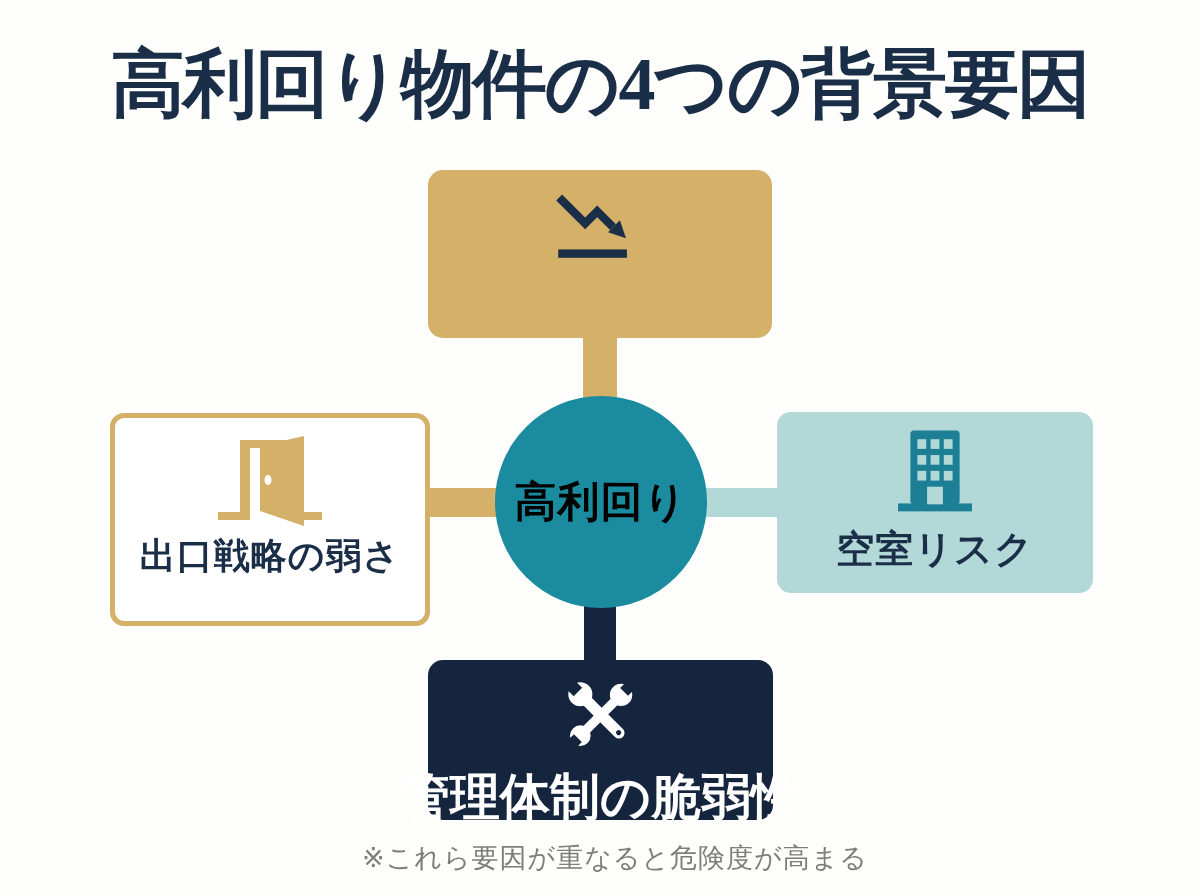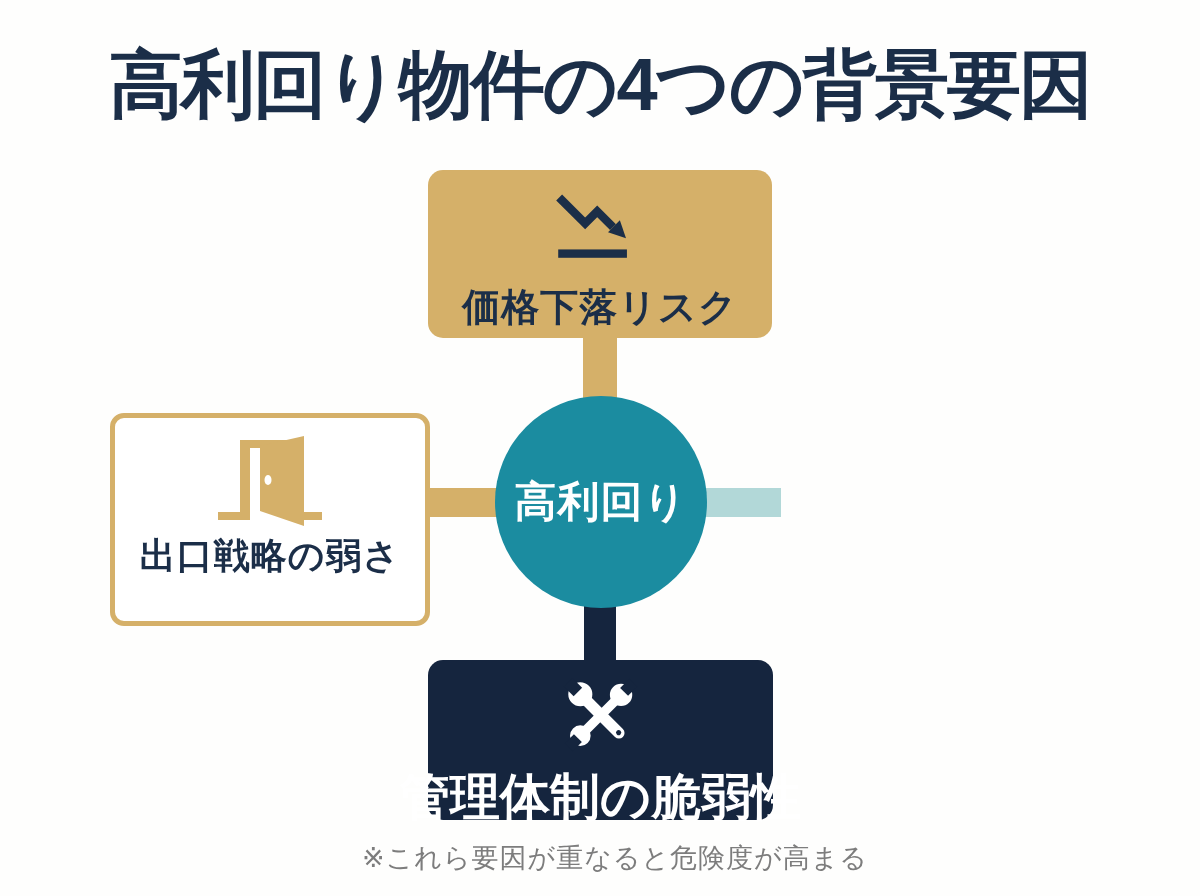--- a/index.html
+++ b/index.html
@@ -14,20 +14,21 @@
     font-family:"Liberation Sans","DejaVu Sans",sans-serif;
     position:relative;overflow:hidden;
   }
   .canvas{position:absolute;inset:0;}
 
   .page-title{
     position:absolute;top:44px;left:0;width:1200px;
     text-align:center;font-size:74px;font-weight:900;
     letter-spacing:-2px;color:var(--title-navy);line-height:1.1;
     white-space:nowrap;
+    font-family:Liberation Serif, serif;
   }
 
   
   .connector{position:absolute;}
   .connector.top{left:583px;top:334px;width:34px;height:66px;background:var(--gold);}
   .connector.bottom{left:584px;top:600px;width:32px;height:64px;background:var(--navy-box);}
   .connector.left{left:426px;top:488px;width:74px;height:29px;background:var(--gold);}
   .connector.right{left:703px;top:488px;width:78px;height:29px;background:var(--lightblue);}
 
   
@@ -56,21 +57,21 @@
   .node.bottom .icon{margin-top:12px;}
   .node.bottom .label{font-size:50px;color:#ffffff;margin-top:6px;letter-spacing:0;}
 
   
   .center-circle{
     position:absolute;left:495px;top:396px;width:212px;height:212px;
     border-radius:50%;background:var(--teal);
     display:flex;align-items:center;justify-content:center;
   }
   .center-circle .label{
-    color:#ffffff;font-size:42px;font-weight:bold;white-space:nowrap;
+    color:#000000;font-size:42px;font-weight:bold;white-space:nowrap;
     letter-spacing:1px;
   }
 
   .footnote{
     position:absolute;top:840px;left:0;width:1200px;text-align:center;
     font-size:27px;color:var(--footnote-gray);font-weight:500;
     letter-spacing:1px;white-space:nowrap;padding-left:30px;
   }
 </style>
 </head>
@@ -86,38 +87,60 @@
   <div class="connector right"></div>
 
   <div class="node top">
     <span class="icon">
       <svg width="96" height="78" viewBox="0 0 100 84">
         <polyline points="6,8 34,36 47,23 64,40" fill="none" style="stroke:var(--text-navy)" stroke-width="9"></polyline>
         <polygon points="78,52 71.4,32.6 58.6,45.4" style="fill:var(--text-navy)"></polygon>
         <rect x="5" y="64" width="74" height="9" style="fill:var(--text-navy)"></rect>
       </svg>
     </span>
-    <span class="label">価格下落リスク</span>
   </div>
 
   <div class="node left">
     <span class="icon">
       <svg width="104" height="104" viewBox="0 0 104 104">
         <g style="fill:var(--gold)">
           <rect x="0" y="86" width="28" height="8"></rect>
           <rect x="78" y="86" width="26" height="8"></rect>
           <path d="M22,94 L22,14 L86,14 L86,22 L32,22 L32,94 Z"></path>
           <path d="M42,20 L86,10 L86,100 L42,85 Z"></path>
         </g>
         <ellipse cx="50" cy="54" rx="3.5" ry="5" style="fill:var(--white)"></ellipse>
       </svg>
     </span>
     <span class="label">出口戦略の弱さ</span>
   </div>
 
+  <div class="node right">
+    <span class="icon">
+      <svg width="88" height="92" viewBox="0 0 100 100">
+        <g style="fill:var(--teal-dark)">
+          <rect x="8" y="88" width="84" height="9"></rect>
+          <rect x="22" y="5" width="56" height="84" rx="4"></rect>
+        </g>
+        <g style="fill:var(--lightblue)">
+          <rect x="30" y="15" width="10" height="11"></rect>
+            <rect x="45" y="15" width="10" height="11"></rect>
+            <rect x="60" y="15" width="10" height="11"></rect>
+          <rect x="30" y="33" width="10" height="11"></rect>
+            <rect x="45" y="33" width="10" height="11"></rect>
+            <rect x="60" y="33" width="10" height="11"></rect>
+          <rect x="30" y="51" width="10" height="11"></rect>
+            <rect x="45" y="51" width="10" height="11"></rect>
+            <rect x="60" y="51" width="10" height="11"></rect>
+          <rect x="41" y="69" width="18" height="20"></rect>
+        </g>
+      </svg>
+    </span>
+    <span class="label">空室リスク</span>
+  </div>
 
   <div class="node bottom">
     <span class="icon">
       <svg width="92" height="86" viewBox="0 0 100 100">
 
         <g transform="rotate(45 50 50)">
           <circle cx="50" cy="17" r="13" style="fill:var(--white)"></circle>
           <rect x="43.5" y="-3" width="13" height="15" style="fill:var(--navy-box)"></rect>
           <rect x="44.5" y="22" width="11" height="56" style="fill:var(--white)"></rect>
           <circle cx="50" cy="84" r="12" style="fill:var(--white)"></circle>

